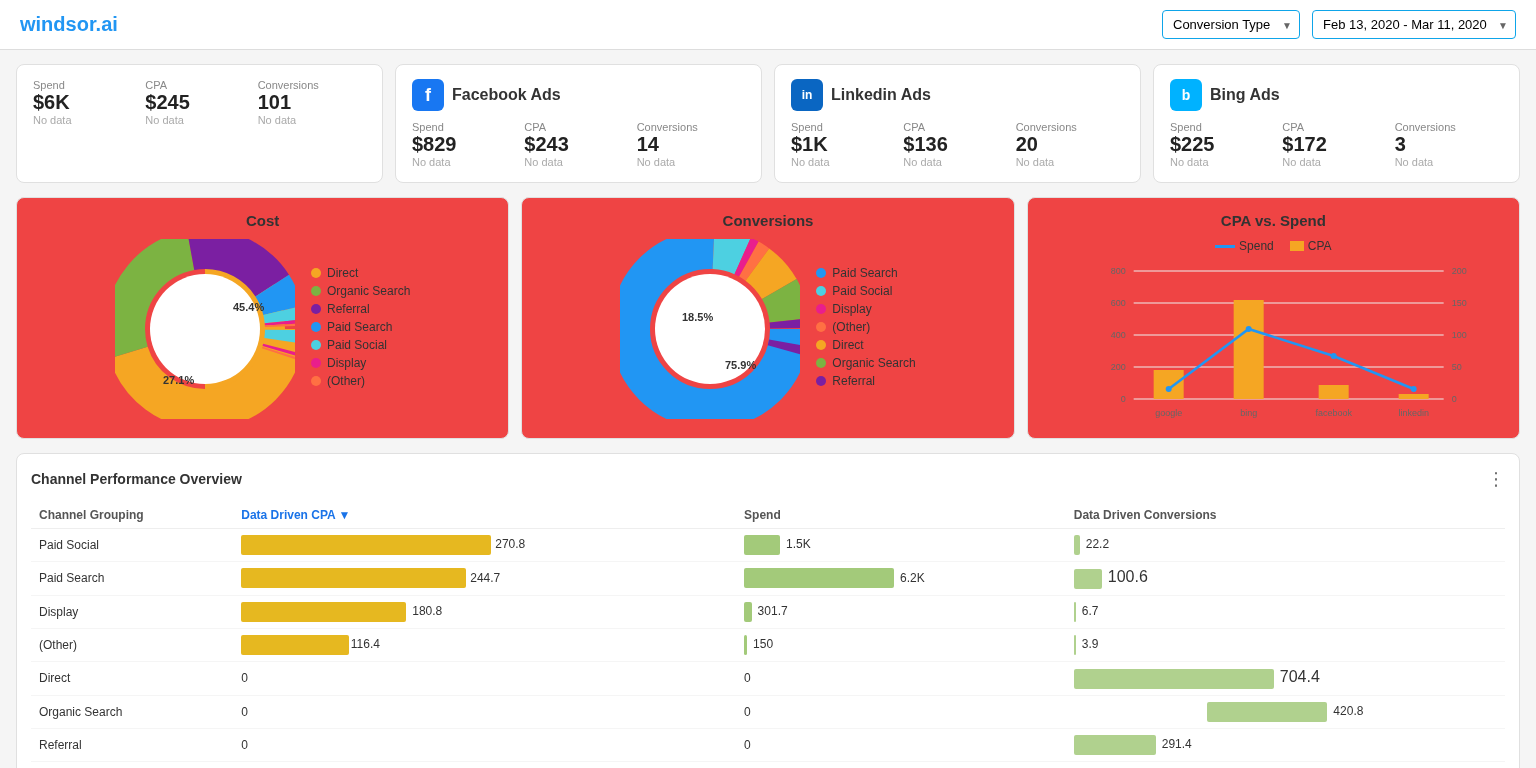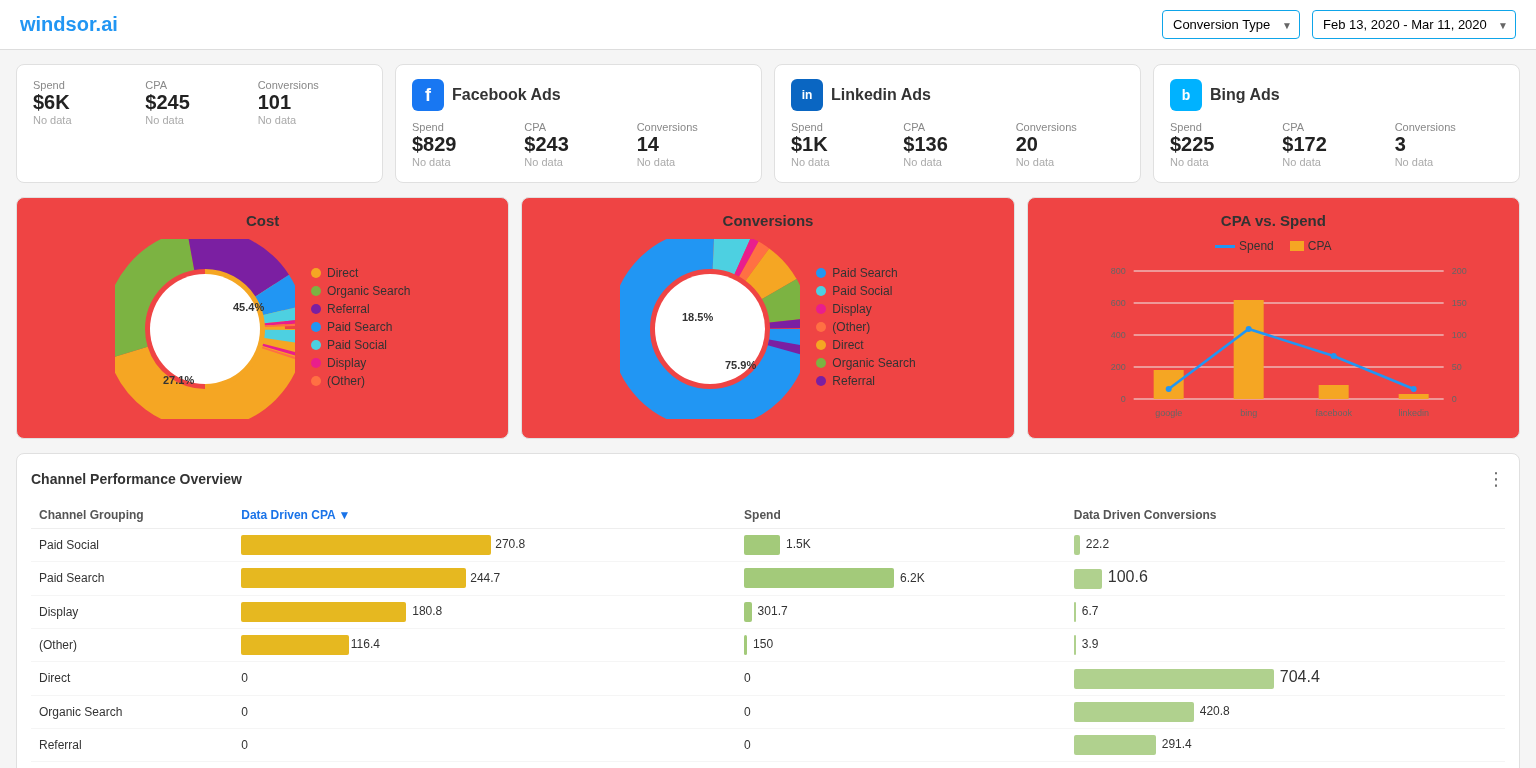--- a/index.html
+++ b/index.html
@@ -405,21 +405,21 @@
           <tr>
             <td>Direct</td>
             <td style="position: relative;">0</td>
             <td style="position: relative;">0</td>
             <td style="position: relative;"><div style="display: inline-block; height: 20px; width: 200px; background: rgb(124, 179, 66); opacity: 0.6; border-radius: 2px; vertical-align: middle;"></div><span style="margin-left: 6px; font-size: 16px;">704.4</span></td>
           </tr>
           <tr>
             <td>Organic Search</td>
             <td style="position: relative;">0</td>
             <td style="position: relative;">0</td>
-            <td style="position: relative;"><div style="display: inline-block; height: 20px; width: 120px; background: rgb(124, 179, 66); opacity: 0.6; border-radius: 2px; vertical-align: middle;"></div><span style="margin-left: 6px; font-size: 12px;">420.8</span></td>
+            <td style="position: relative; text-align: center;"><div style="display: inline-block; height: 20px; width: 120px; background: rgb(124, 179, 66); opacity: 0.6; border-radius: 2px; vertical-align: middle;"></div><span style="margin-left: 6px; font-size: 12px;">420.8</span></td>
           </tr>
           <tr>
             <td>Referral</td>
             <td style="position: relative;">0</td>
             <td style="position: relative;">0</td>
             <td style="position: relative;"><div style="display: inline-block; height: 20px; width: 82px; background: rgb(124, 179, 66); opacity: 0.6; border-radius: 2px; vertical-align: middle;"></div><span style="margin-left: 6px; font-size: 12px;">291.4</span></td>
           </tr>
         </tbody>
     </table>
 

